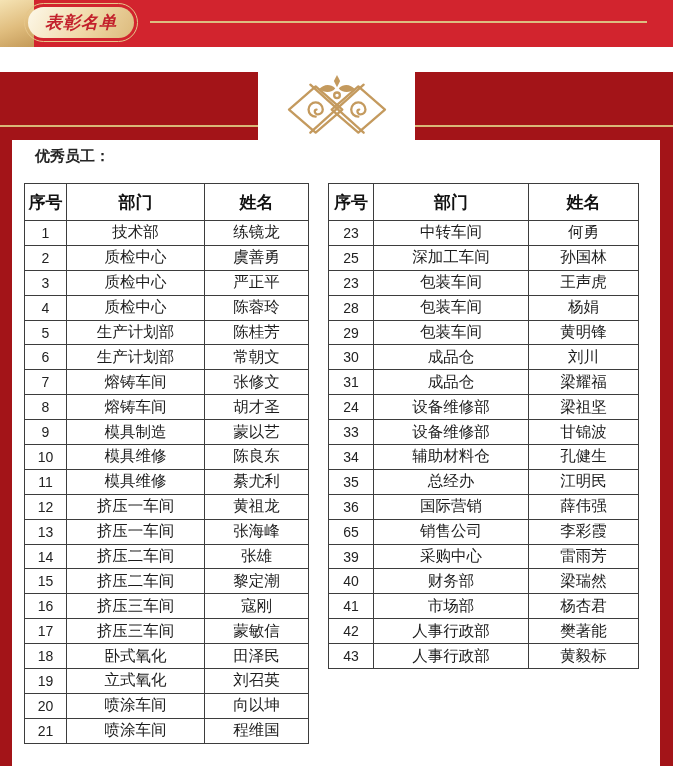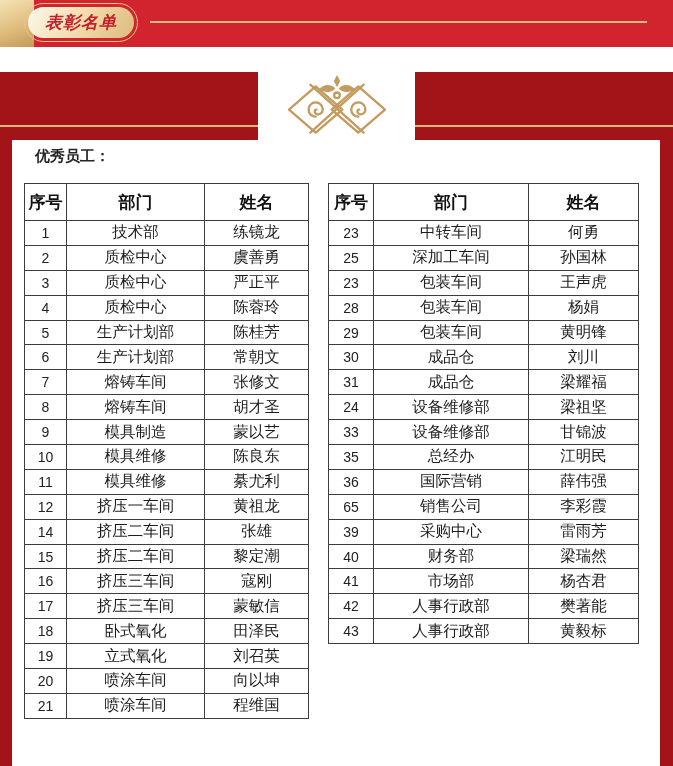--- a/index.html
+++ b/index.html
@@ -157,20 +157,25 @@
               <td class="no">11</td>
               <td>模具维修</td>
               <td>綦尤利</td>
             </tr>
             <tr>
               <td class="no">12</td>
               <td>挤压一车间</td>
               <td>黄祖龙</td>
             </tr>
             <tr>
+              <td class="no">13</td>
+              <td>挤压一车间</td>
+              <td>张海峰</td>
+            </tr>
+            <tr>
               <td class="no">14</td>
               <td>挤压二车间</td>
               <td>张雄</td>
             </tr>
             <tr>
               <td class="no">15</td>
               <td>挤压二车间</td>
               <td>黎定潮</td>
             </tr>
             <tr>
@@ -261,20 +266,25 @@
               <td class="no">24</td>
               <td>设备维修部</td>
               <td>梁祖坚</td>
             </tr>
             <tr>
               <td class="no">33</td>
               <td>设备维修部</td>
               <td>甘锦波</td>
             </tr>
             <tr>
+              <td class="no">34</td>
+              <td>辅助材料仓</td>
+              <td>孔健生</td>
+            </tr>
+            <tr>
               <td class="no">35</td>
               <td>总经办</td>
               <td>江明民</td>
             </tr>
             <tr>
               <td class="no">36</td>
               <td>国际营销</td>
               <td>薛伟强</td>
             </tr>
             <tr>

